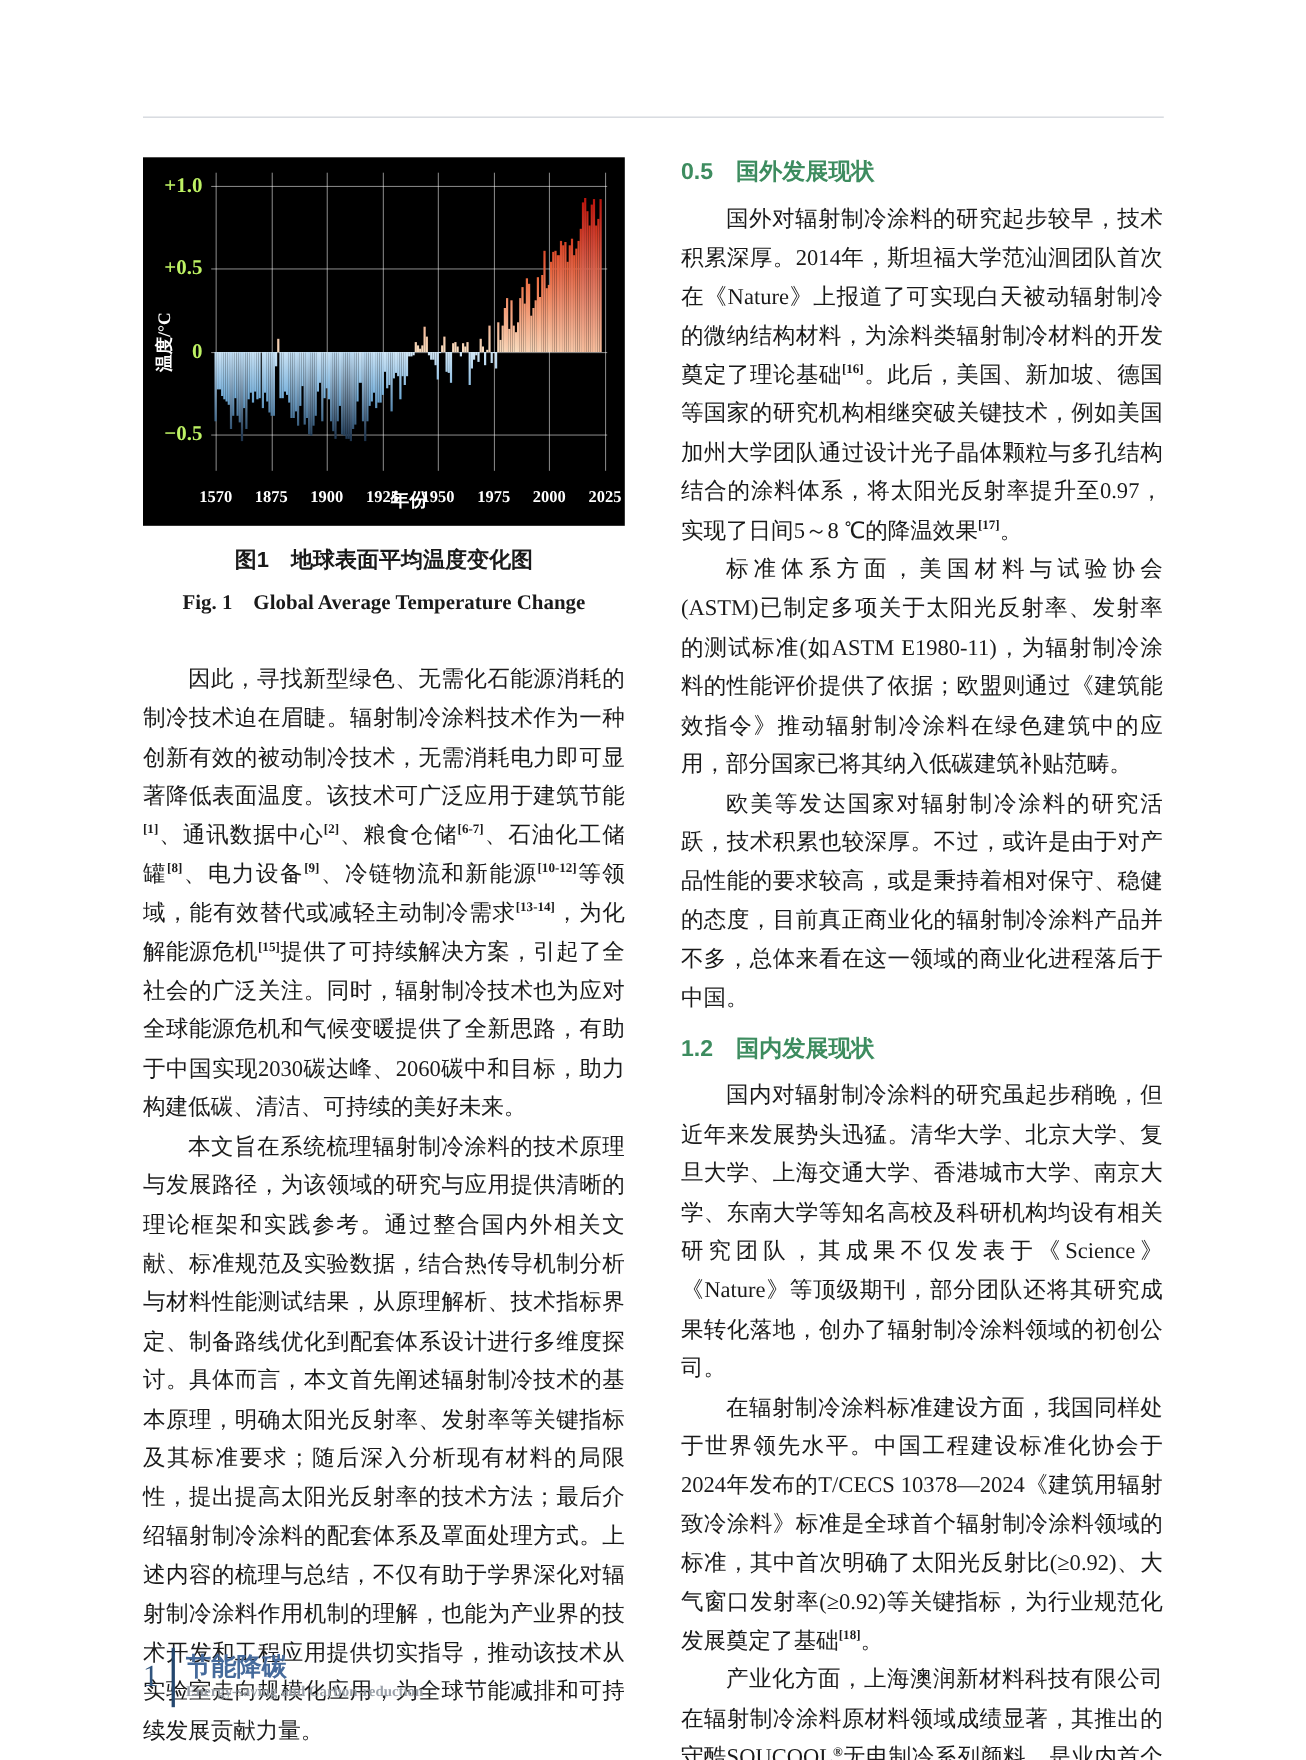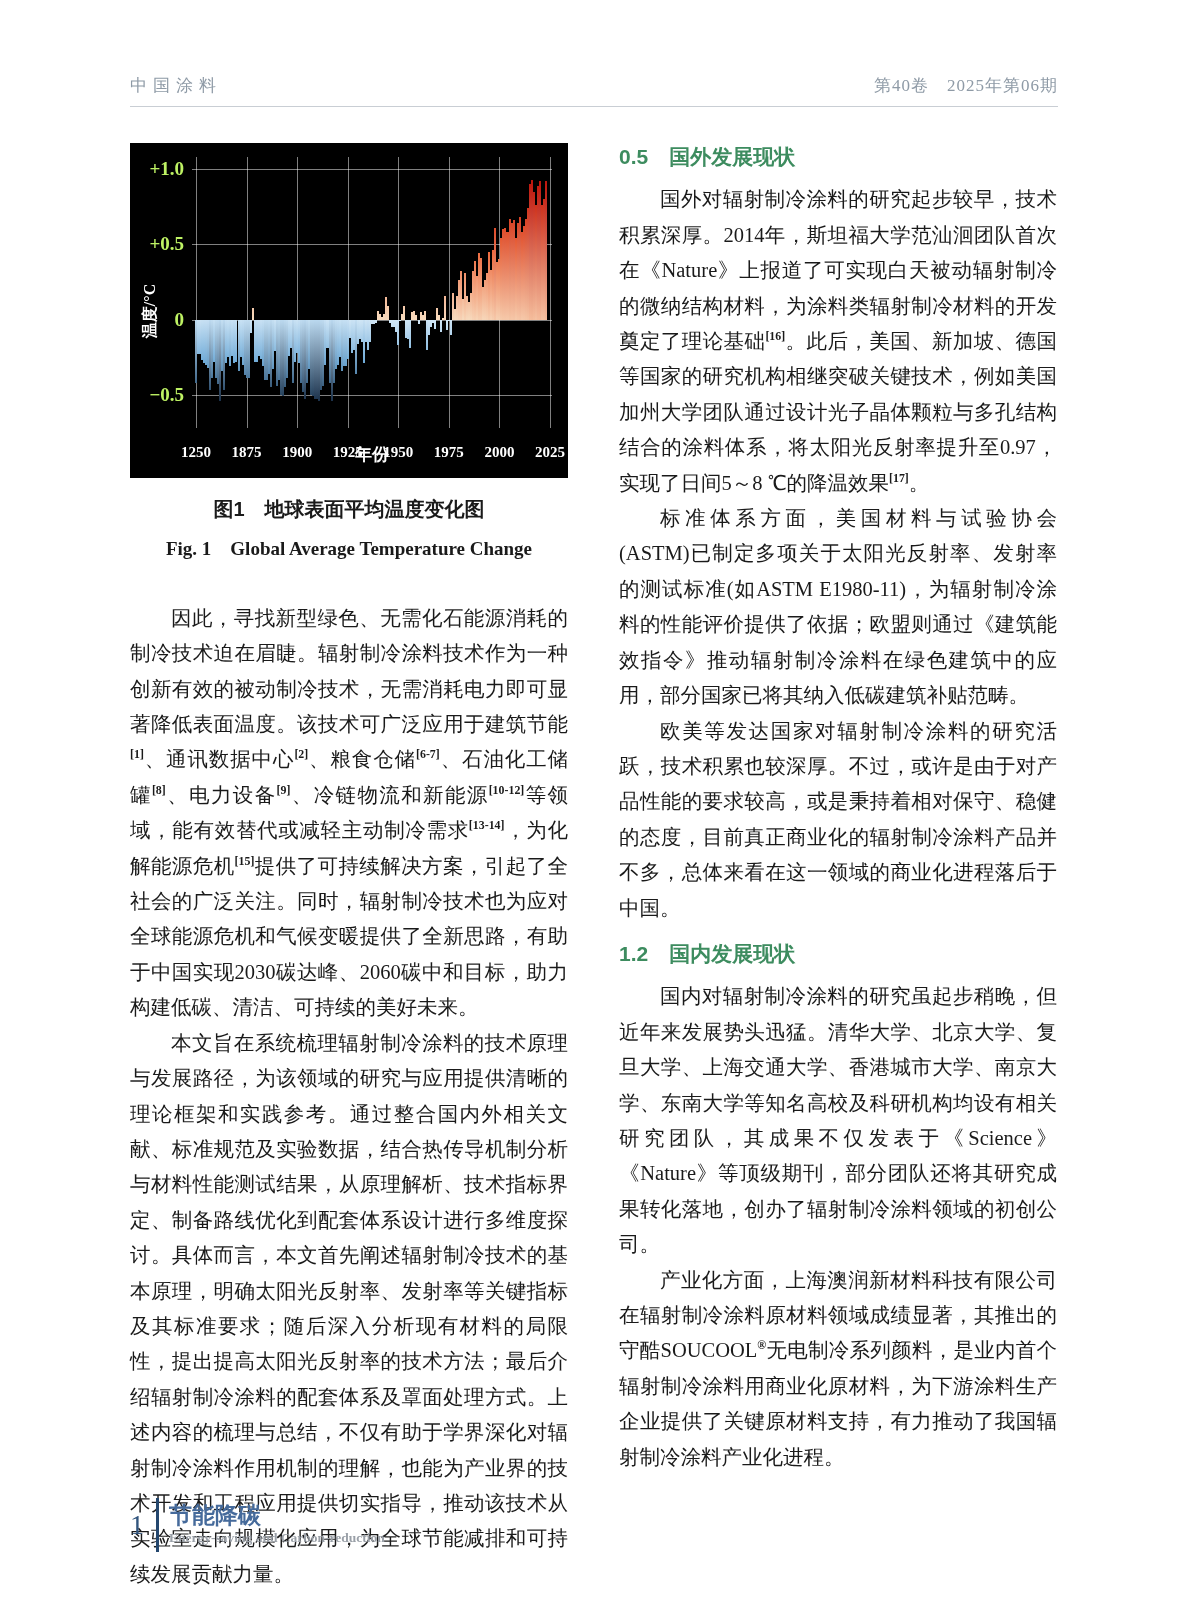--- a/index.html
+++ b/index.html
@@ -45,33 +45,29 @@
   .pg-footer .vbar{width:3px;height:54px;background:#24476e;margin-right:10px;}
   .pg-footer .ft-zh{font-family:"Liberation Sans",sans-serif;font-weight:bold;
                     font-size:23px;color:#456a9b;line-height:26px;}
   .pg-footer .ft-en{font-size:13.5px;color:#9aa0a8;font-weight:bold;line-height:20px;}
 </style>
 </head>
 <body>
 
 <div class="page">
 
-  <div class="pg-header">
-    <span class="jname">中国涂料</span>
-    <span class="jissue">第40卷　2025年第06期</span>
-  </div>
   <div class="pg-rule"></div>
 
   <div class="col col-left">
     <div class="figure">
       <div class="chart">
         <div class="ylabel">温度/°C</div>
         <div class="plot">
             <div class="gl-v" style="left: 1.1236%;"></div>
-            <div class="xtick" style="left: 1.1236%;">1250</div>
+            <div class="xtick" style="left: 1.1236%;">1570</div>
             <div class="gl-v" style="left: 15.1685%;"></div>
             <div class="xtick" style="left: 15.1685%;">1875</div>
             <div class="gl-v" style="left: 29.2135%;"></div>
             <div class="xtick" style="left: 29.2135%;">1900</div>
             <div class="gl-v" style="left: 43.2584%;"></div>
             <div class="xtick" style="left: 43.2584%;">1925</div>
             <div class="gl-v" style="left: 57.3034%;"></div>
             <div class="xtick" style="left: 57.3034%;">1950</div>
             <div class="gl-v" style="left: 71.3483%;"></div>
             <div class="xtick" style="left: 71.3483%;">1975</div>
@@ -272,20 +268,21 @@
 
   </div>
 
   <div class="col col-right">
     <h3 class="subsec">0.5　国外发展现状</h3>
     <p class="body"><span>国外对辐射制冷涂料的研究起步较早，技术积累深厚。2014年，斯坦福大学范汕洄团队首次在《Nature》上报道了可实现白天被动辐射制冷的微纳结构材料，为涂料类辐射制冷材料的开发奠定了理论基础</span><sup>[16]</sup><span>。此后，美国、新加坡、德国等国家的研究机构相继突破关键技术，例如美国加州大学团队通过设计光子晶体颗粒与多孔结构结合的涂料体系，将太阳光反射率提升至0.97，实现了日间5～8 ℃的降温效果</span><sup>[17]</sup><span>。</span></p>
     <p class="body"><span>标准体系方面，美国材料与试验协会(ASTM)已制定多项关于太阳光反射率、发射率的测试标准(如ASTM E1980-11)，为辐射制冷涂料的性能评价提供了依据；欧盟则通过《建筑能效指令》推动辐射制冷涂料在绿色建筑中的应用，部分国家已将其纳入低碳建筑补贴范畴。</span></p>
     <p class="body"><span>欧美等发达国家对辐射制冷涂料的研究活跃，技术积累也较深厚。不过，或许是由于对产品性能的要求较高，或是秉持着相对保守、稳健的态度，目前真正商业化的辐射制冷涂料产品并不多，总体来看在这一领域的商业化进程落后于中国。</span></p>
     <h3 class="subsec mt">1.2　国内发展现状</h3>
     <p class="body"><span>国内对辐射制冷涂料的研究虽起步稍晚，但近年来发展势头迅猛。清华大学、北京大学、复旦大学、上海交通大学、香港城市大学、南京大学、东南大学等知名高校及科研机构均设有相关研究团队，其成果不仅发表于《Science》《Nature》等顶级期刊，部分团队还将其研究成果转化落地，创办了辐射制冷涂料领域的初创公司。</span></p>
+    <p class="body"><span>在辐射制冷涂料标准建设方面，我国同样处于世界领先水平。中国工程建设标准化协会于2024年发布的T/CECS 10378—2024《建筑用辐射致冷涂料》标准是全球首个辐射制冷涂料领域的标准，其中首次明确了太阳光反射比(≥0.92)、大气窗口发射率(≥0.92)等关键指标，为行业规范化发展奠定了基础</span><sup>[18]</sup><span>。</span></p>
     <p class="body"><span>产业化方面，上海澳润新材料科技有限公司在辐射制冷涂料原材料领域成绩显著，其推出的守酷SOUCOOL</span><sup>®</sup><span>无电制冷系列颜料，是业内首个辐射制冷涂料用商业化原材料，为下游涂料生产企业提供了关键原材料支持，有力推动了我国辐射制冷涂料产业化进程。</span></p>
 
   </div>
 
   <div class="pg-footer">
     <span class="num">1</span>
     <span class="vbar"></span>
     <span>
       <div class="ft-zh">节能降碳</div>
       <div class="ft-en">Energy-saving and Carbon-reduction</div>

